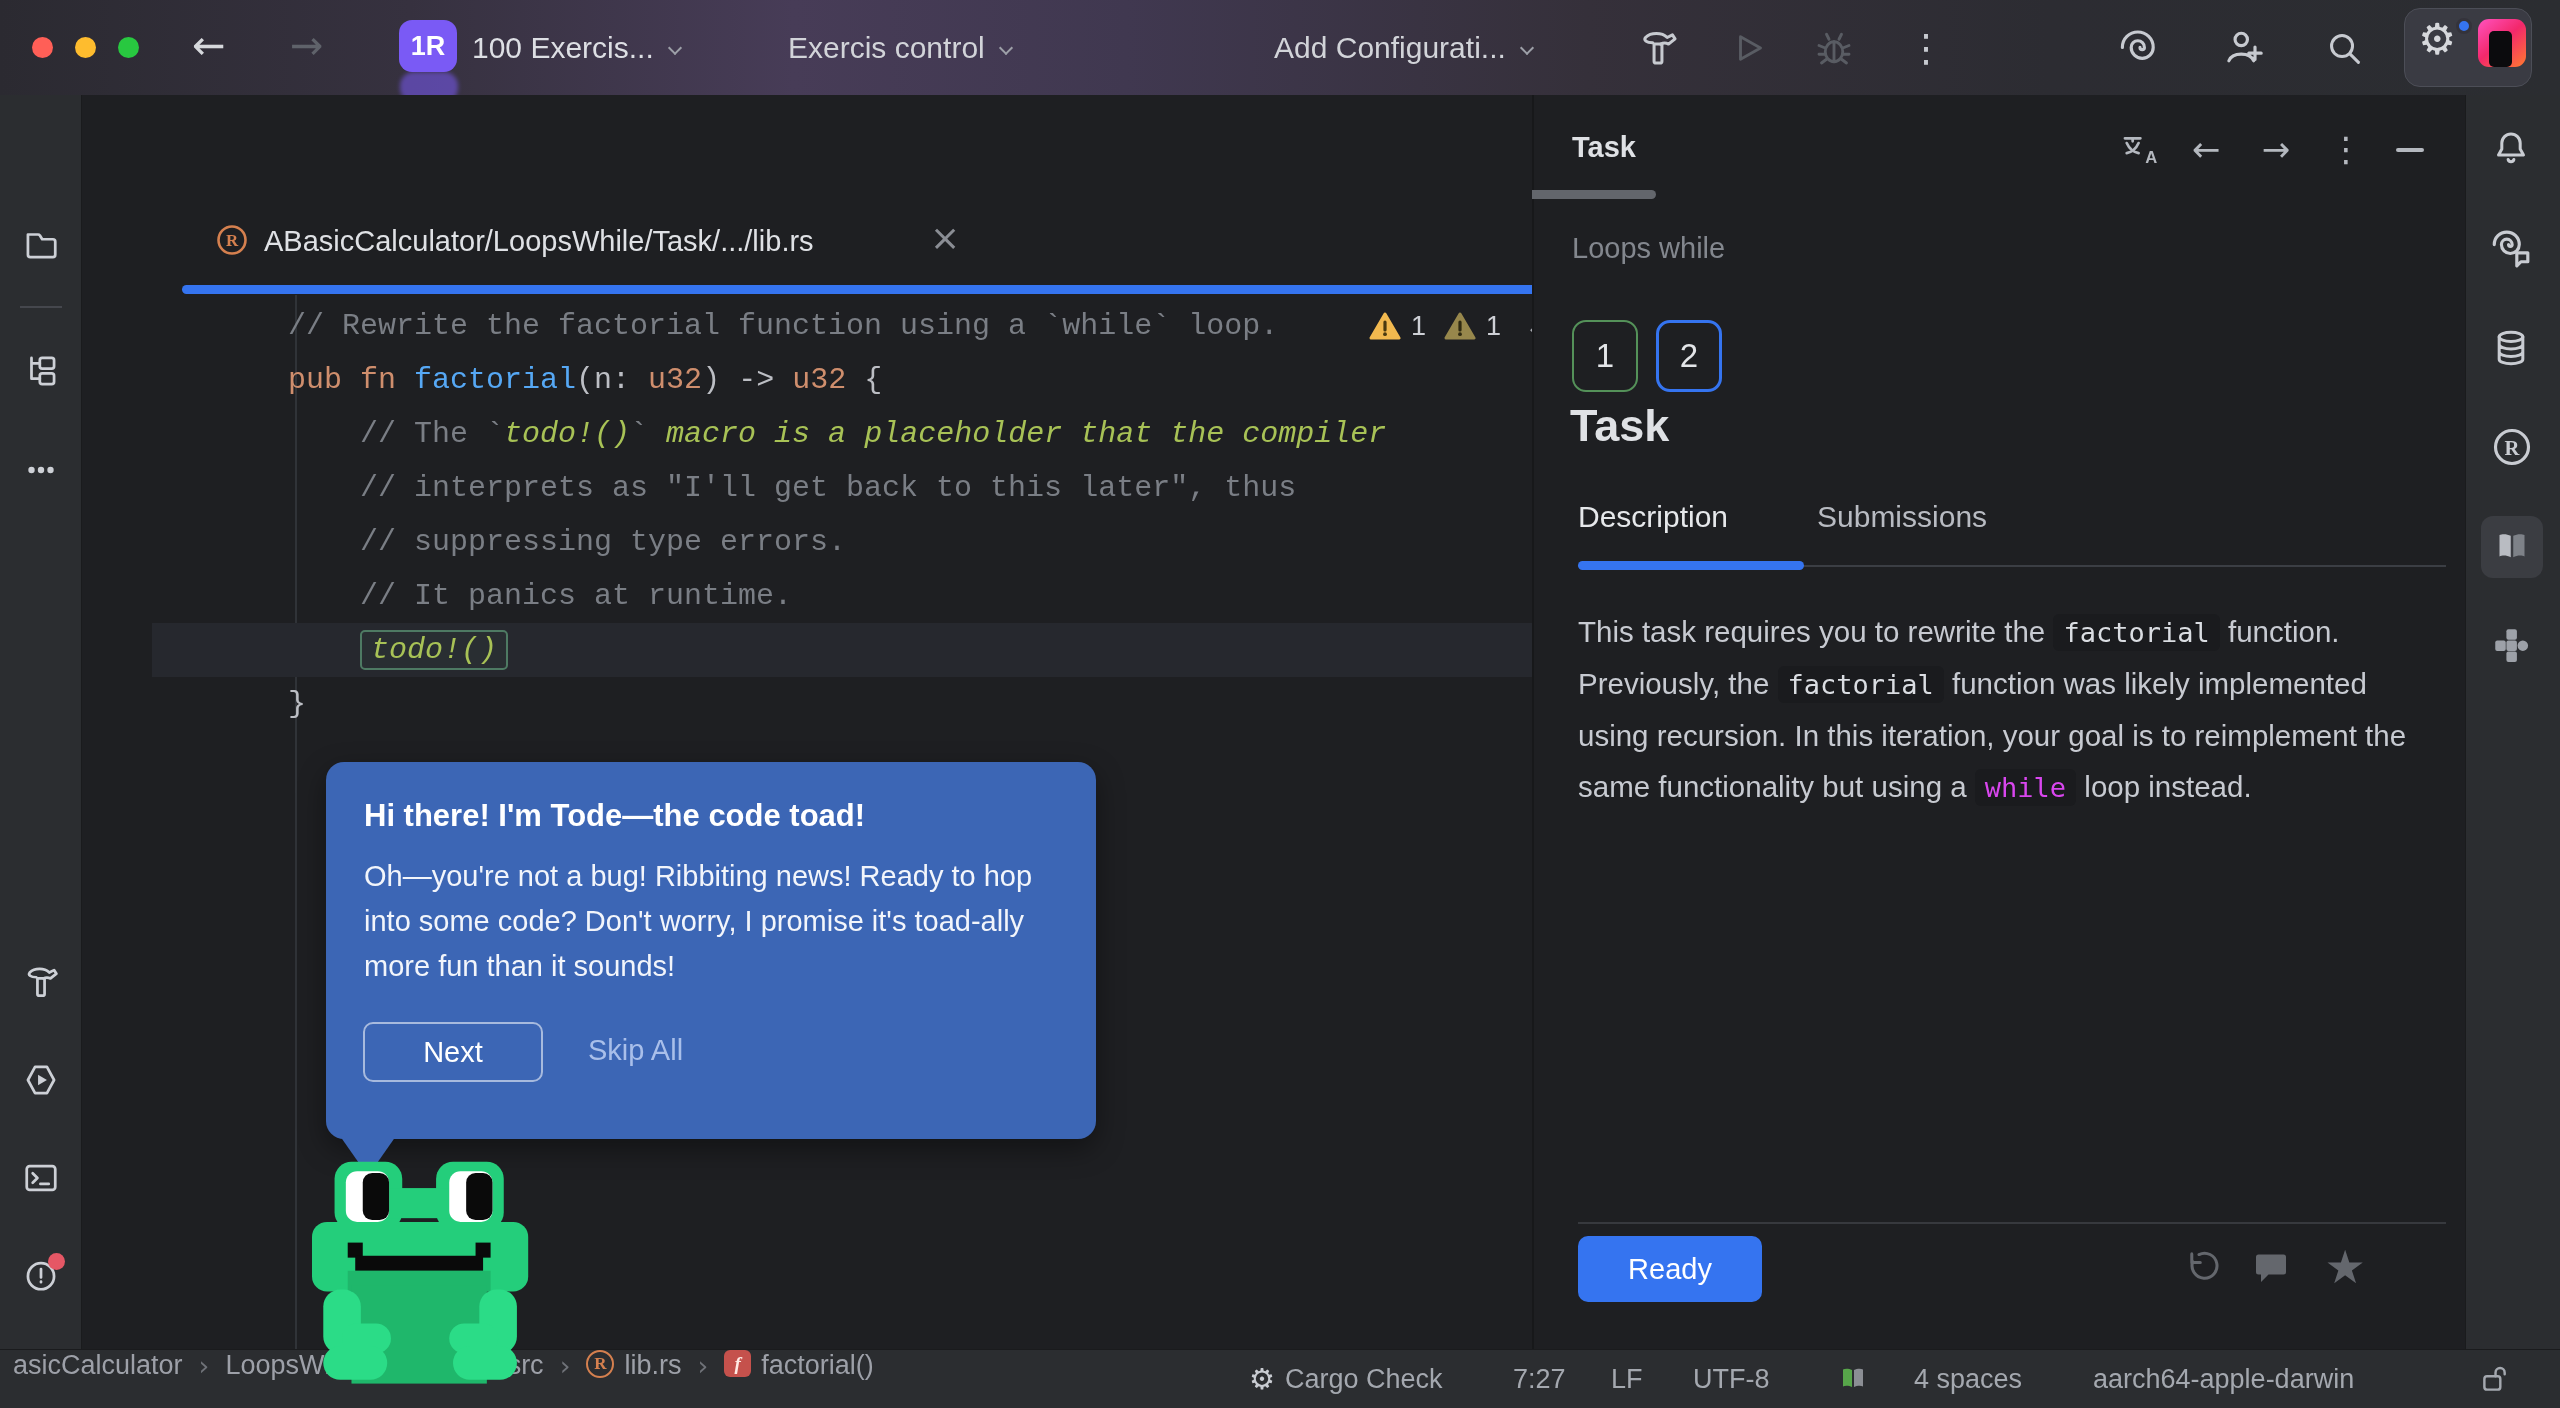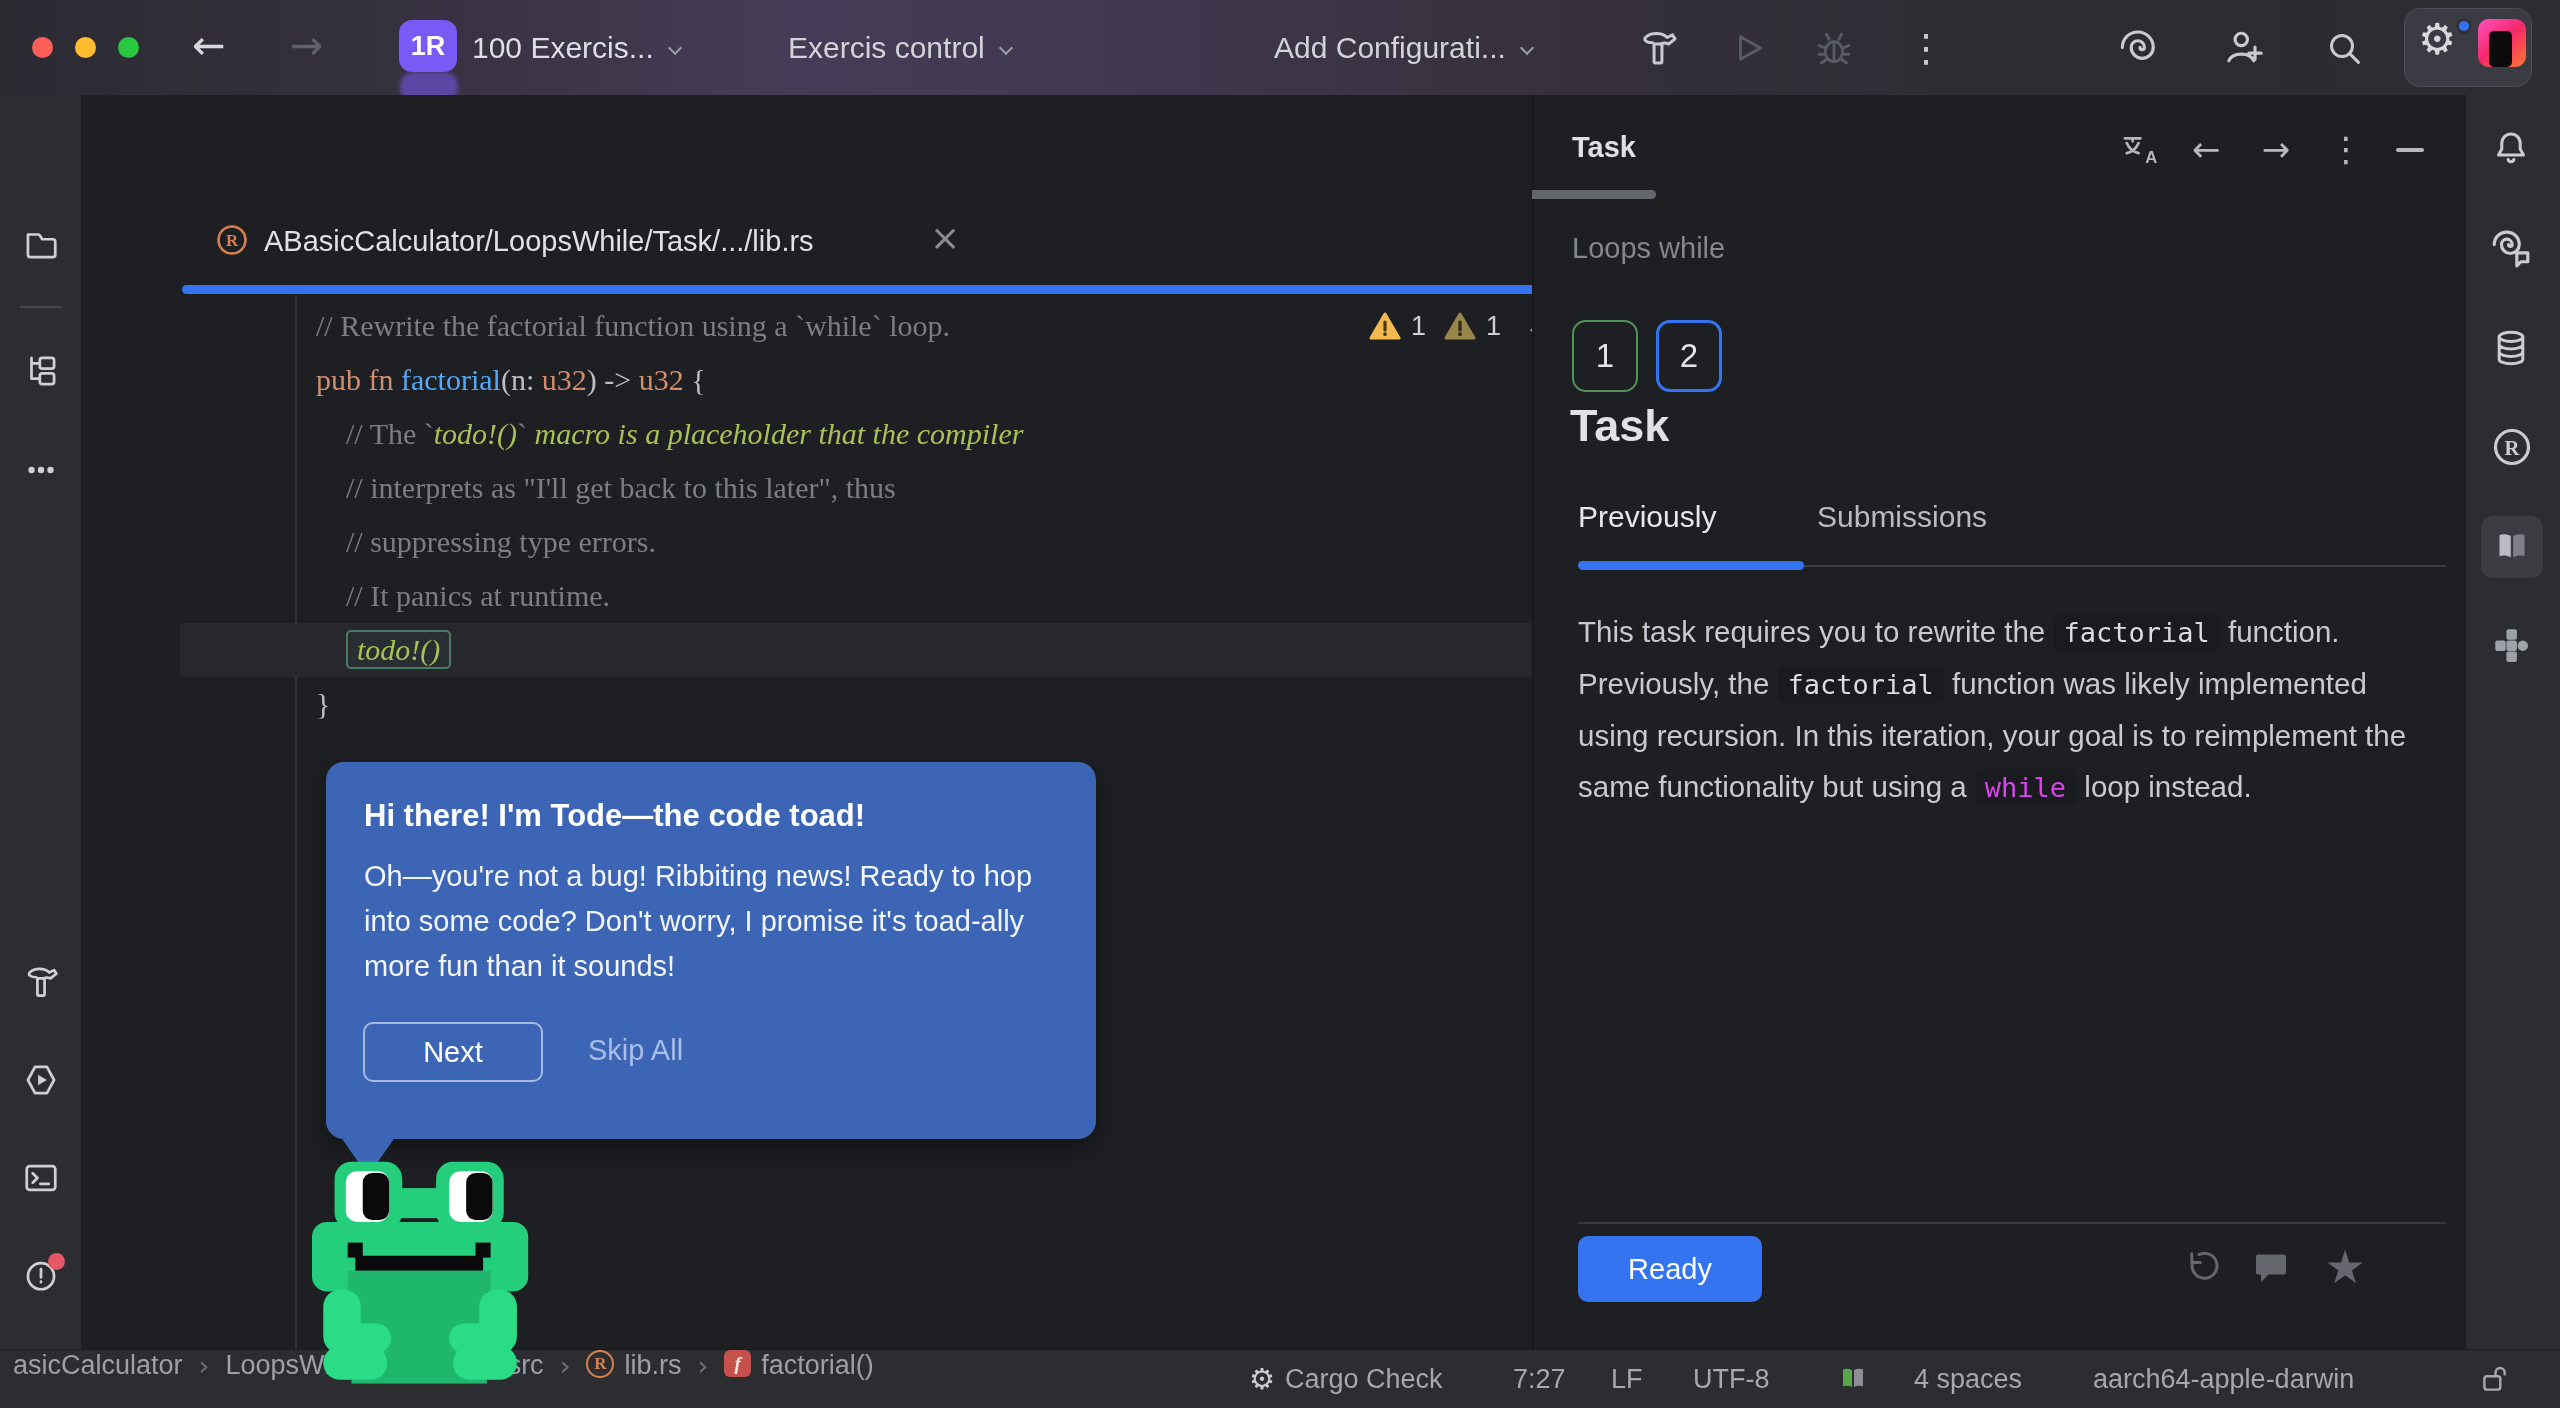--- a/index.html
+++ b/index.html
@@ -41,22 +41,22 @@
   #ls-divider{position:absolute;left:20px;top:211px;width:42px;height:2px;background:#45474D}
   #problems-dot{position:absolute;left:48px;top:1158px;width:17px;height:17px;border-radius:50%;background:var(--err-dot)}
 
   
   #editor-zone{left:82px;top:95px;width:1448px;height:1254px;background:#1E1F22}
   #tab-rust{position:absolute;left:132px;top:127px;width:36px;height:36px;color:#D5804F}
   #tab-title{position:absolute;left:182px;top:130px;font-size:29px;color:#DFE1E5;white-space:nowrap}
   #tab-close{position:absolute;left:848px;top:122px;font-size:36px;color:#8A8D94}
   #file-progress{position:absolute;left:100px;top:190px;width:1428px;height:9px;border-radius:5px;background:var(--accent)}
   #gutter-line{position:absolute;left:213px;top:200px;width:2px;height:1083px;background:#303338}
-  #code-area{position:absolute;left:234px;top:204px;width:1312px;isolation:isolate;
-    font-family:Liberation Serif, serif;font-size:30px;line-height:54px;white-space:pre}
+  #code-area{position:absolute;left:206px;top:204px;width:1312px;isolation:isolate;
+    font-family:Liberation Mono, monospace;font-size:30px;line-height:54px;white-space:pre}
   .code-line{position:relative;height:54px}
   .caret-line::before{content:"";position:absolute;left:-136px;right:-2px;top:0;bottom:0;background:#26282E;z-index:-1}
   .tk-cmt{color:#7A7E85}
   .tk-kw{color:#CF8E6D}
   .tk-fn{color:#56A8F5}
   .tk-pln{color:#BCBEC4}
   .tk-grn{color:#A8C256;font-style:italic}
   .tk-todo{color:#A8C256;font-style:italic;border:2px solid #4E7A63;border-radius:5px;padding:1px 9px;background:rgba(78,122,99,.08)}
   #inspections{position:absolute;left:1287px;top:204px;height:54px;display:flex;align-items:center;gap:10px}
   #inspections .cnt{font-size:27px;color:#CED0D6;margin-right:8px}
@@ -293,21 +293,21 @@
   <span class="rp-hic glyph" style="left:2256px">→</span>
   <span class="rp-hic glyph" style="left:2326px">⋮</span>
   <span id="rp-min" class="abs"></span>
   <div id="rp-progress" class="abs"></div>
 
   <span id="rp-lesson" class="abs">Loops while</span>
   <button id="step-1" class="step-btn">1</button>
   <button id="step-2" class="step-btn">2</button>
   <div id="rp-heading" class="abs">Task</div>
 
-  <span id="tab-desc" class="abs">Previously</span>
+  <span id="tab-desc" class="abs">Description</span>
   <span id="tab-subm" class="abs">Submissions</span>
   <div id="tabs-hair" class="abs"></div>
   <div id="tabs-underline" class="abs"></div>
 
   <div id="task-desc" class="abs"><span class="dx-t">This task requires you to rewrite the </span><span class="dx-c">factorial</span><span class="dx-t"> function. Previously, the </span><span class="dx-c">factorial</span><span class="dx-t"> function was likely implemented using recursion. In this iteration, your goal is to reimplement the same functionality but using a </span><span class="dx-o">while</span><span class="dx-t"> loop instead.</span></div>
 
   <div id="rp-divider" class="abs"></div>
   <button id="check-btn" class="abs">Ready</button>
   <span class="rp-bic" style="left:2176px">
     <svg class="ic" viewBox="0 0 32 32" width="42" height="42">

